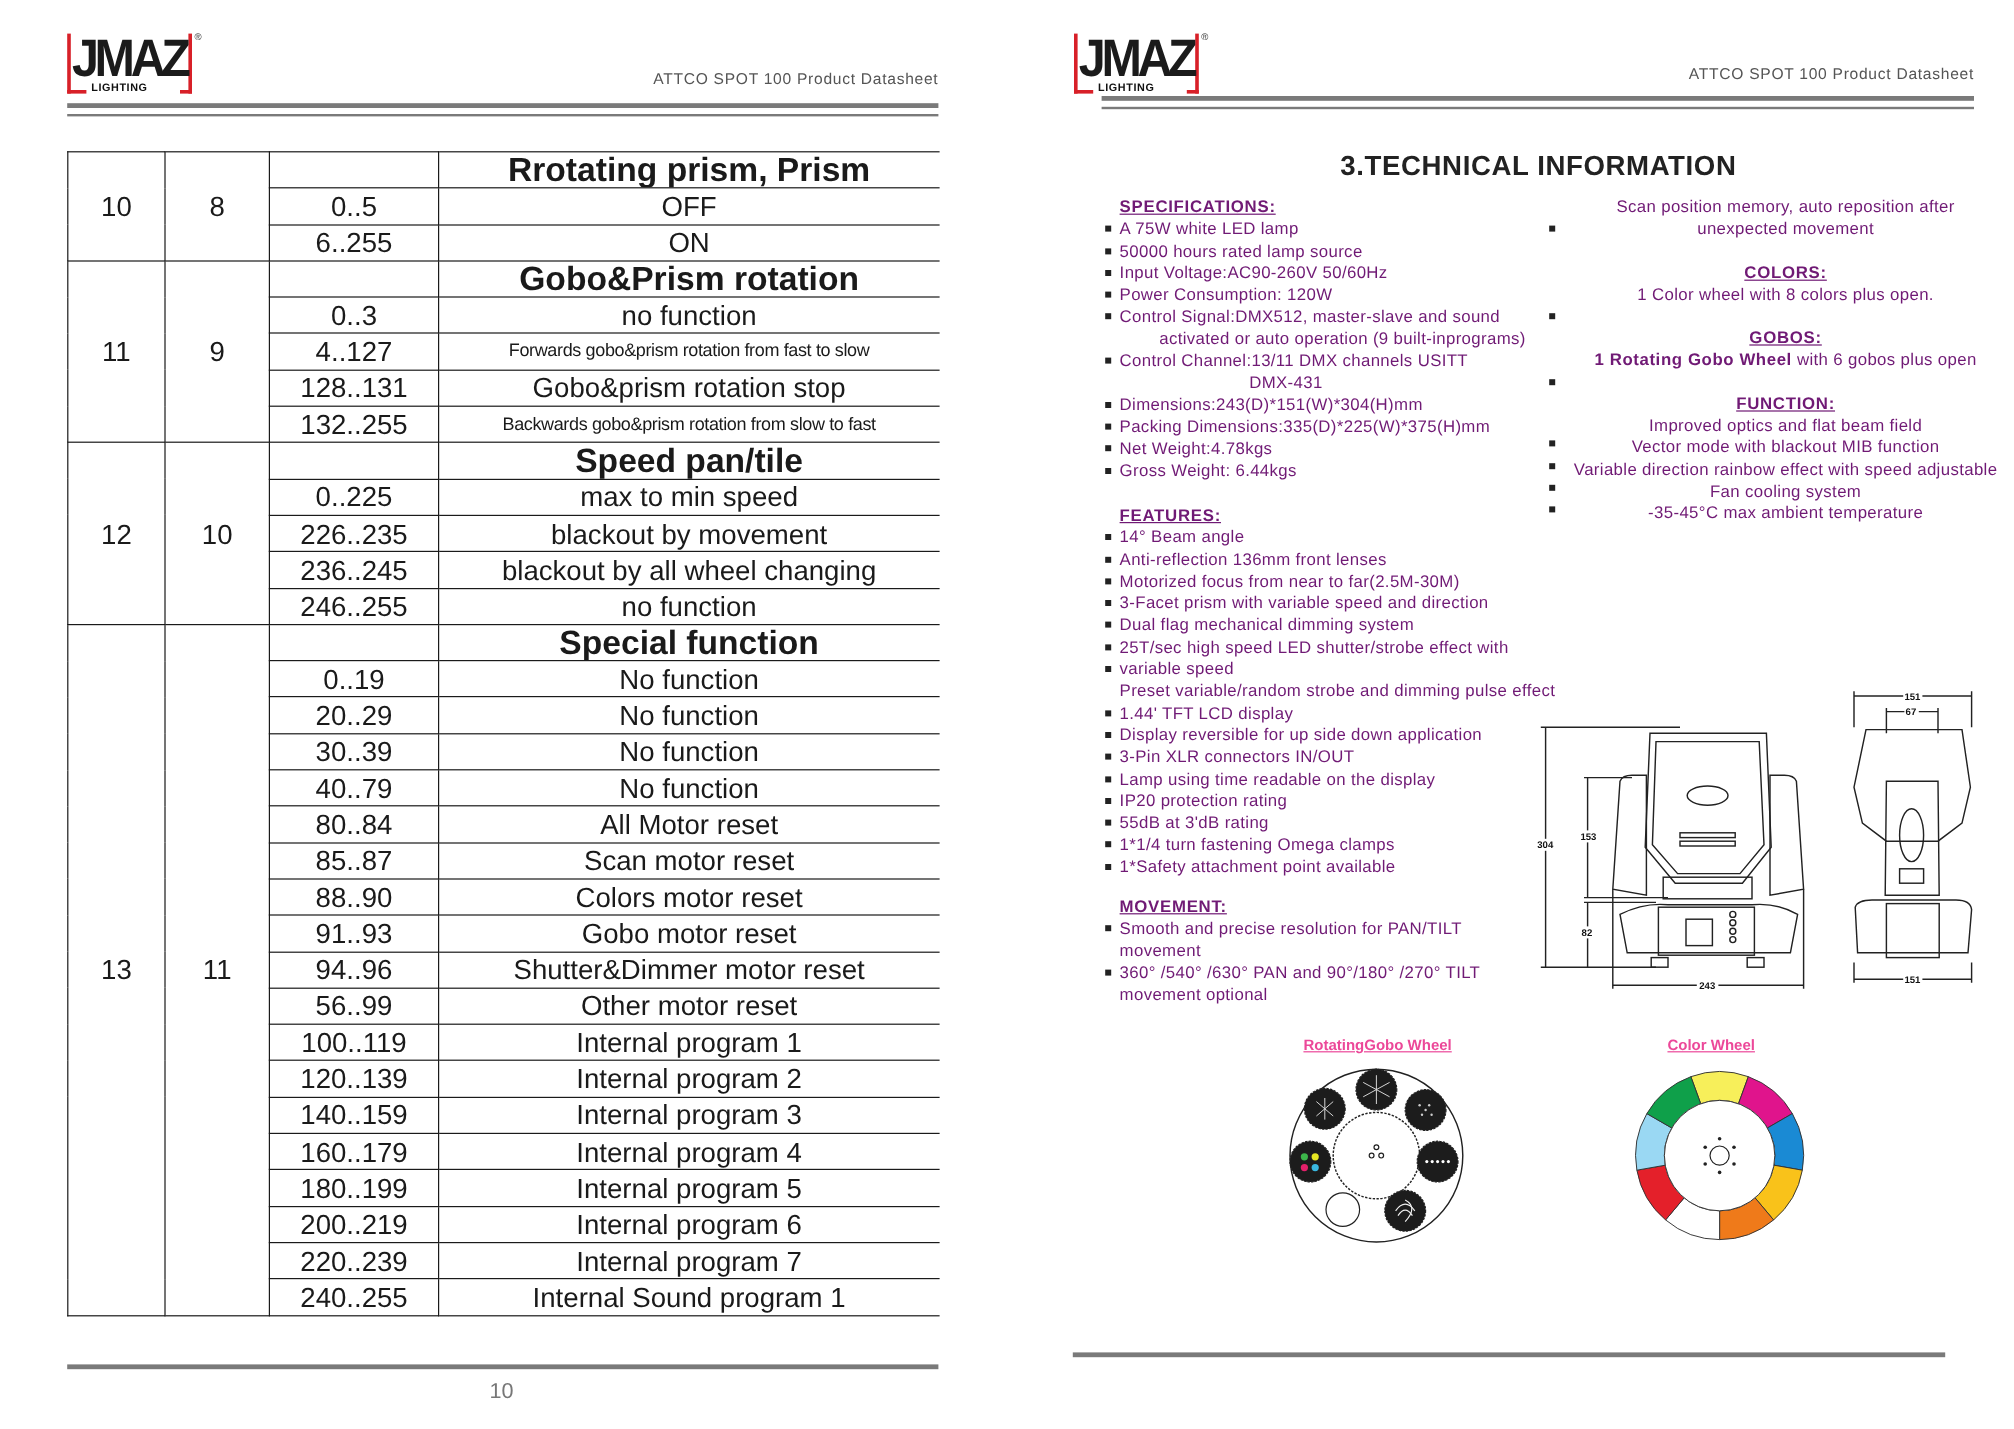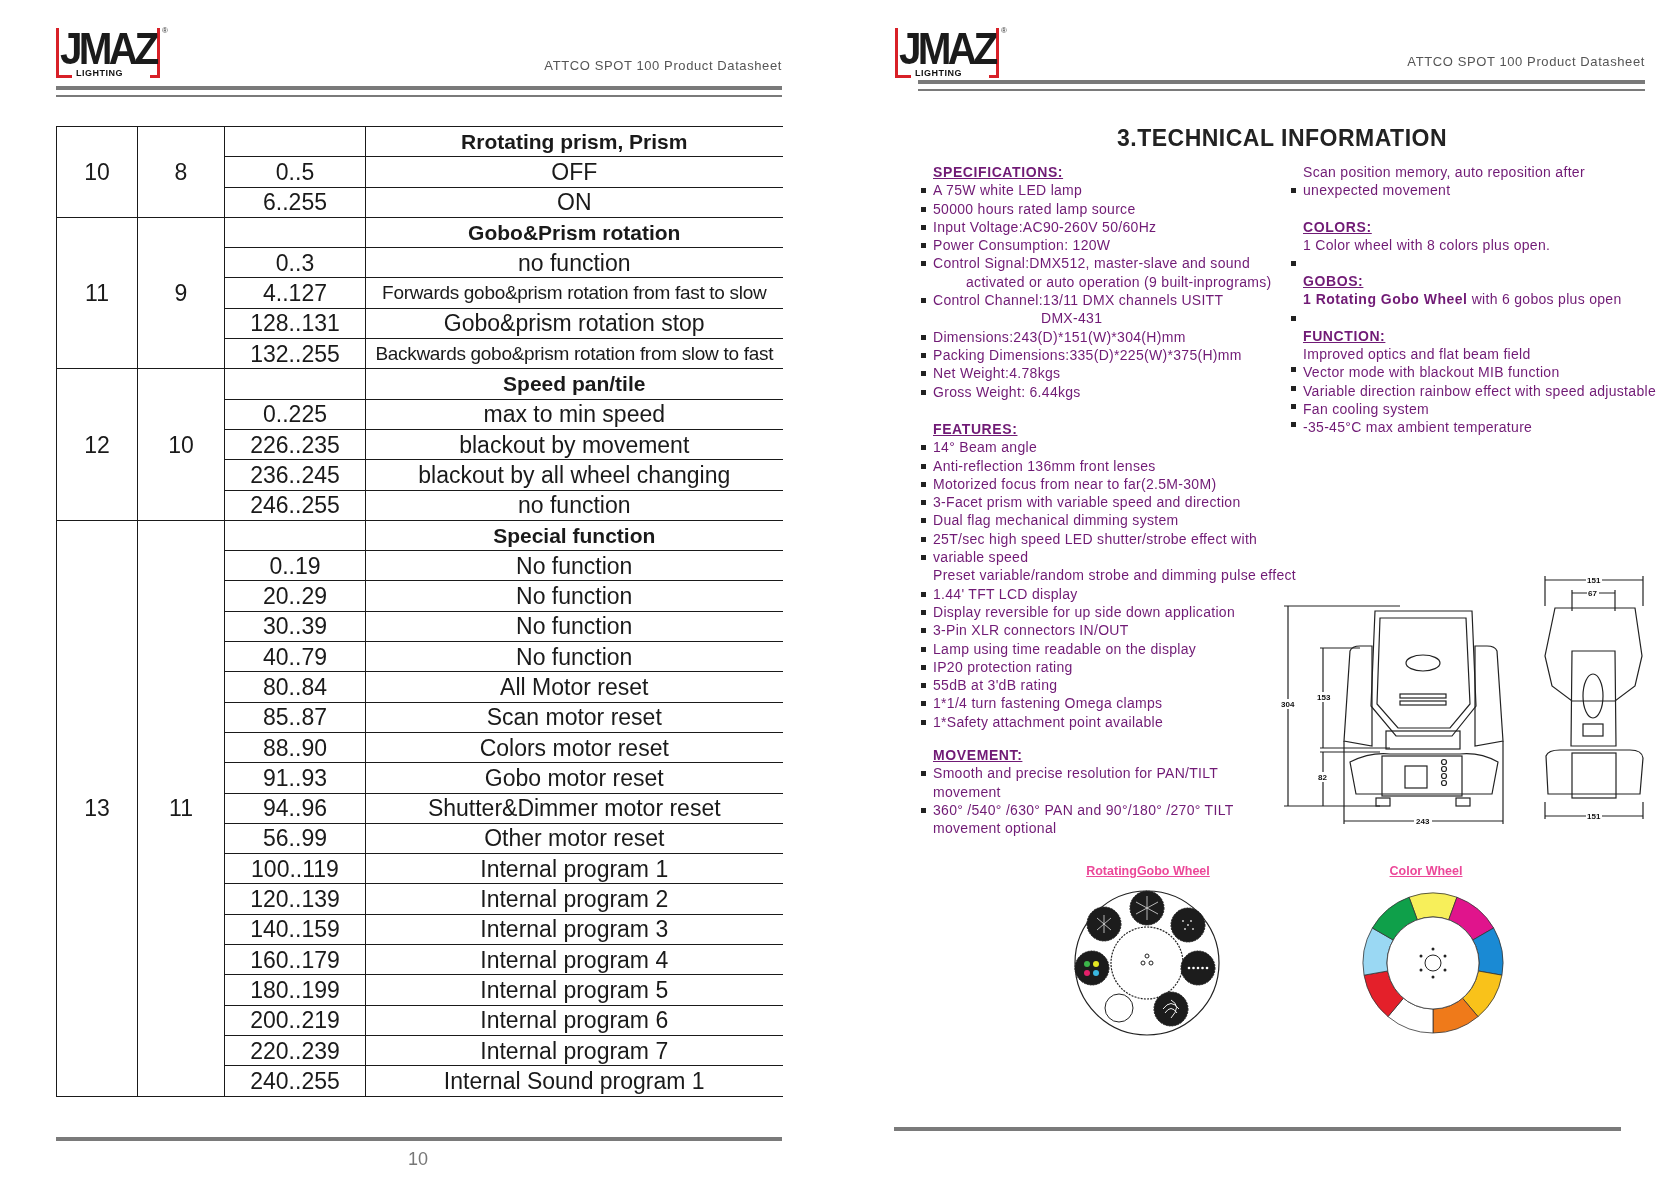--- a/index.html
+++ b/index.html
@@ -15,22 +15,22 @@
   .logo .sub{position:absolute;left:18px;top:40px;font-size:9px;font-weight:bold;letter-spacing:0.5px;color:#111;background:#fff;padding:0 2px;line-height:10px}
   .logo .reg{position:absolute;right:0;top:-2px;font-size:8px;color:#333}
   .hdr-text{position:absolute;font-size:13px;color:#555;letter-spacing:0.6px;white-space:nowrap}
   .rule-thick{position:absolute;height:4px;background:#7a7a7a}
   .rule-thin{position:absolute;height:2px;background:#7a7a7a}
   .pagenum{position:absolute;font-size:18px;color:#777;transform:translateX(-50%)}
   
   table.dmx{position:absolute;left:56px;top:126px;width:726px;border-collapse:collapse;table-layout:fixed}
   table.dmx td{border:1.5px solid #1a1a1a;text-align:center;font-size:23px;height:30.3px;line-height:28px;padding:0;white-space:nowrap;overflow:hidden;font-family:"Liberation Sans",sans-serif;transform-origin:center}
   table.dmx td.ch{font-size:23px}
-  table.dmx td.hd{font-weight:bold;font-size:21px}
-  table.dmx td.sm{font-size:19px;letter-spacing:-0.3px}
+  table.dmx td.hd{font-weight:bold;font-size:28px}
+  table.dmx td.sm{font-size:15px;letter-spacing:-0.3px}
   table.dmx td.rb{border-right:none}
   
   .title{position:absolute;font-size:23px;font-weight:bold;letter-spacing:0.5px;transform:translateX(-50%);white-space:nowrap;color:#222}
   .sec{position:absolute;font-size:14px;line-height:18.3px;color:#701a75;letter-spacing:0.3px}
   .sec .h{font-weight:bold;text-decoration:underline;letter-spacing:0.6px}
   .li{position:relative;white-space:nowrap}
   .li .b{position:absolute;left:-12px;top:7px;width:5px;height:5px;background:#222}
   .li.indent{padding-left:33px}
   .li.indent2{padding-left:108px}
   .wlabel{position:absolute;font-size:12.5px;font-weight:bold;text-decoration:underline;transform:translateX(-50%);white-space:nowrap;color:#ec4899}
@@ -250,21 +250,21 @@
   </div>
 
   <div class="sec" style="left:933px;top:746px;width:360px;">
     <div class="h">MOVEMENT:</div>
     <div class="li"><span class="b"></span><span>Smooth and precise resolution for PAN/TILT</span></div>
     <div class="li"><span>movement</span></div>
     <div class="li"><span class="b"></span><span>360° /540° /630° PAN and 90°/180° /270° TILT</span></div>
     <div class="li"><span>movement optional</span></div>
   </div>
 
-  <div class="sec" style="left:1303px;top:163px;width:370px;">
+  <div class="sec" style="left:1303px;top:163px;width:370px;text-align:center;">
     <div class="li"><span>Scan position memory, auto reposition after</span></div>
     <div class="li"><span class="b"></span><span>unexpected movement</span></div>
     <div class="li" style="height:18px"></div>
     <div class="h">COLORS:</div>
     <div class="li"><span>1 Color wheel with 8 colors plus open.</span></div>
     <div class="li" style="height:18px">
         <span class="b"></span>
       </div>
     <div class="h">GOBOS:</div>
     <div class="li"><span style="font-weight:bold;letter-spacing:0.5px;font-weight:600">1 Rotating Gobo Wheel</span><span> with 6 gobos plus open</span></div>

